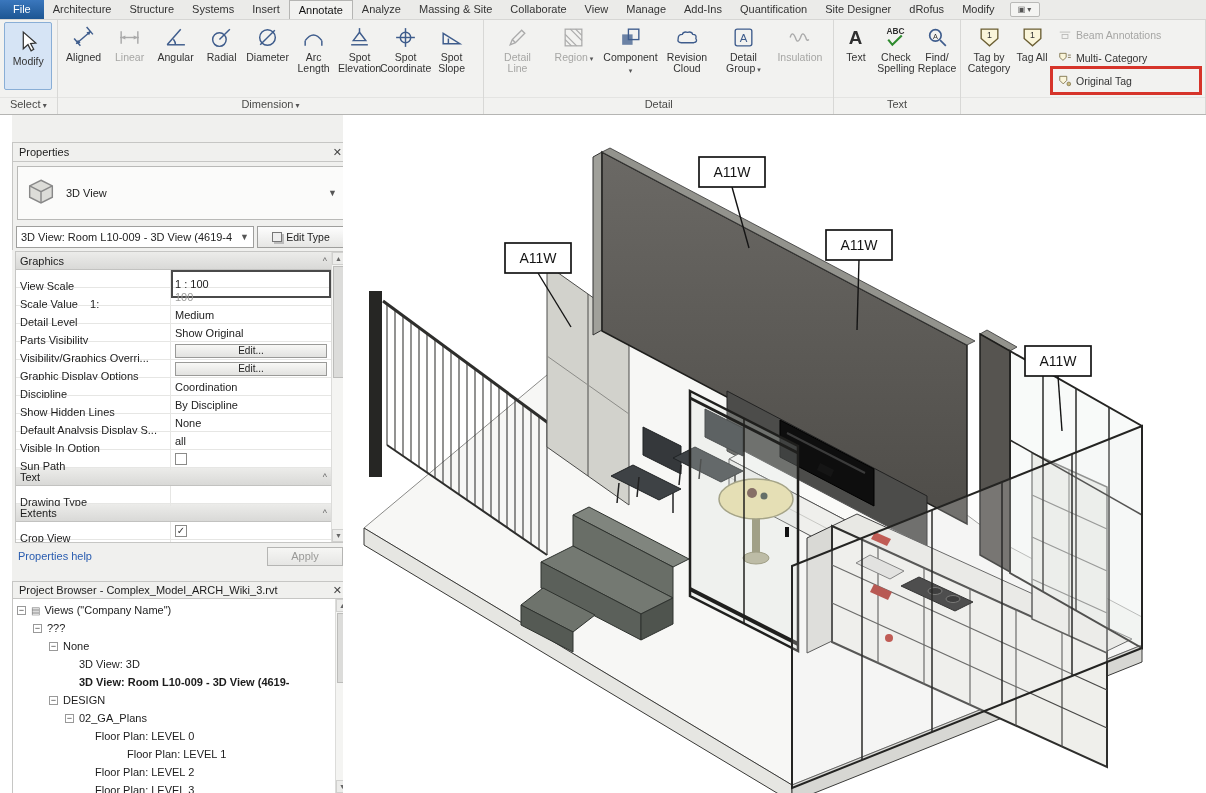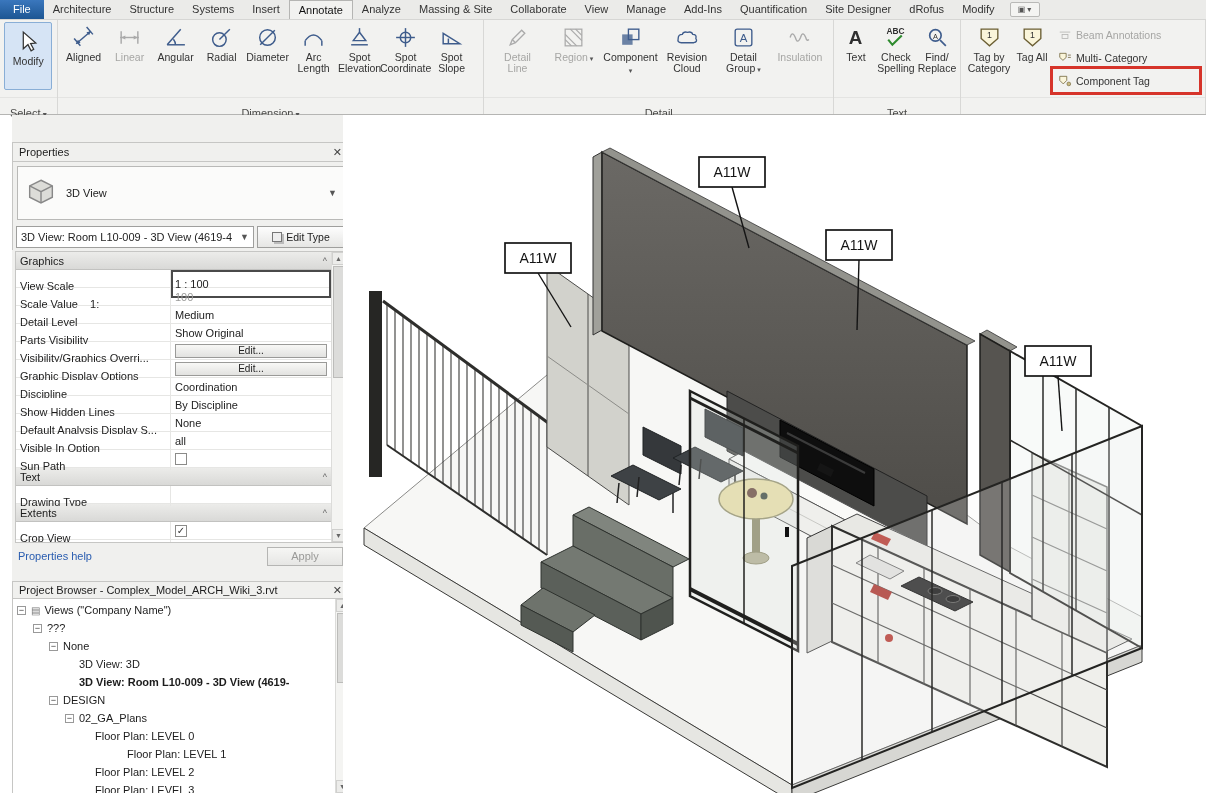--- a/index.html
+++ b/index.html
@@ -9,21 +9,21 @@
   
   .ribbon{position:absolute;left:0;top:0;width:1206px;height:115px;background:#f2f2f0;border-bottom:1px solid #b5b5b3}
   .tabbar{height:20px;background:#ebebe9;display:flex;align-items:stretch;border-bottom:1px solid #d6d6d4}
   .tab{padding:3px 9px 0;color:#333;white-space:nowrap;cursor:default}
   .tab.file{background:linear-gradient(#3a77bd,#1d5693);color:#fff;padding:3px 13px 0}
   .tab.active{background:#f2f2f0;border:1px solid #b5b5b3;border-bottom:none;color:#111}
   .rib-toggle{margin-left:6px;margin-top:2px;width:30px;height:15px;border:1px solid #b9b9b7;background:#f4f4f2;border-radius:2px;display:flex;align-items:center;justify-content:center;gap:2px;color:#555;font-size:8px}
   .toolrow{display:flex;height:94px}
   .panel{display:flex;flex-direction:column;border-right:1px solid #d8d8d6}
   .panel-tools{flex:1;display:flex;align-items:flex-start;padding:2px 3px 0}
-  .panel-label{height:17px;text-align:center;color:#4a4a48;border-top:1px solid #e4e4e2;padding-top:9px;font-size:11px}
+  .panel-label{height:17px;text-align:center;color:#4a4a48;border-top:1px solid #e4e4e2;padding-top:0;font-size:11px}
   .caret-after::after{content:" ▾";font-size:8px;color:#555}
   .tool{width:46px;display:flex;flex-direction:column;align-items:center;padding-top:3px;color:#3e5c8c;cursor:default}
   .tool .lbl{font-size:10.5px;line-height:11px;text-align:center;color:#333;margin-top:2px}
   .tool .lbl.drop::after{content:" ▾";font-size:7px;color:#555}
   .tool.disabled{color:#aaa}
   .tool.disabled .lbl{color:#a6a6a4}
   .ico24{width:25px;height:25px}
   .ico14{width:14px;height:14px;flex:none}
   .tool.modify{background:#d6e4f5;border:1px solid #89aed6;border-radius:2px;width:48px;height:68px;padding-top:6px}
   .smallcol{display:flex;flex-direction:column;justify-content:flex-start;gap:2px;padding:2px 4px;width:152px}
@@ -414,21 +414,21 @@
           <div class="stool">
               <svg class="ico14">
                 <use href="#i-tagmulti"></use>
               </svg>
               <span>Multi- Category</span>
             </div>
           <div class="stool redbox">
               <svg class="ico14">
                 <use href="#i-tagmat"></use>
               </svg>
-              <span>Component Tag</span>
+              <span>Original Tag</span>
             </div>
         </div>
       </div>
       <div class="panel-label"></div>
     </div>
   </div>
 </div>
 
 <div class="dock">
 

